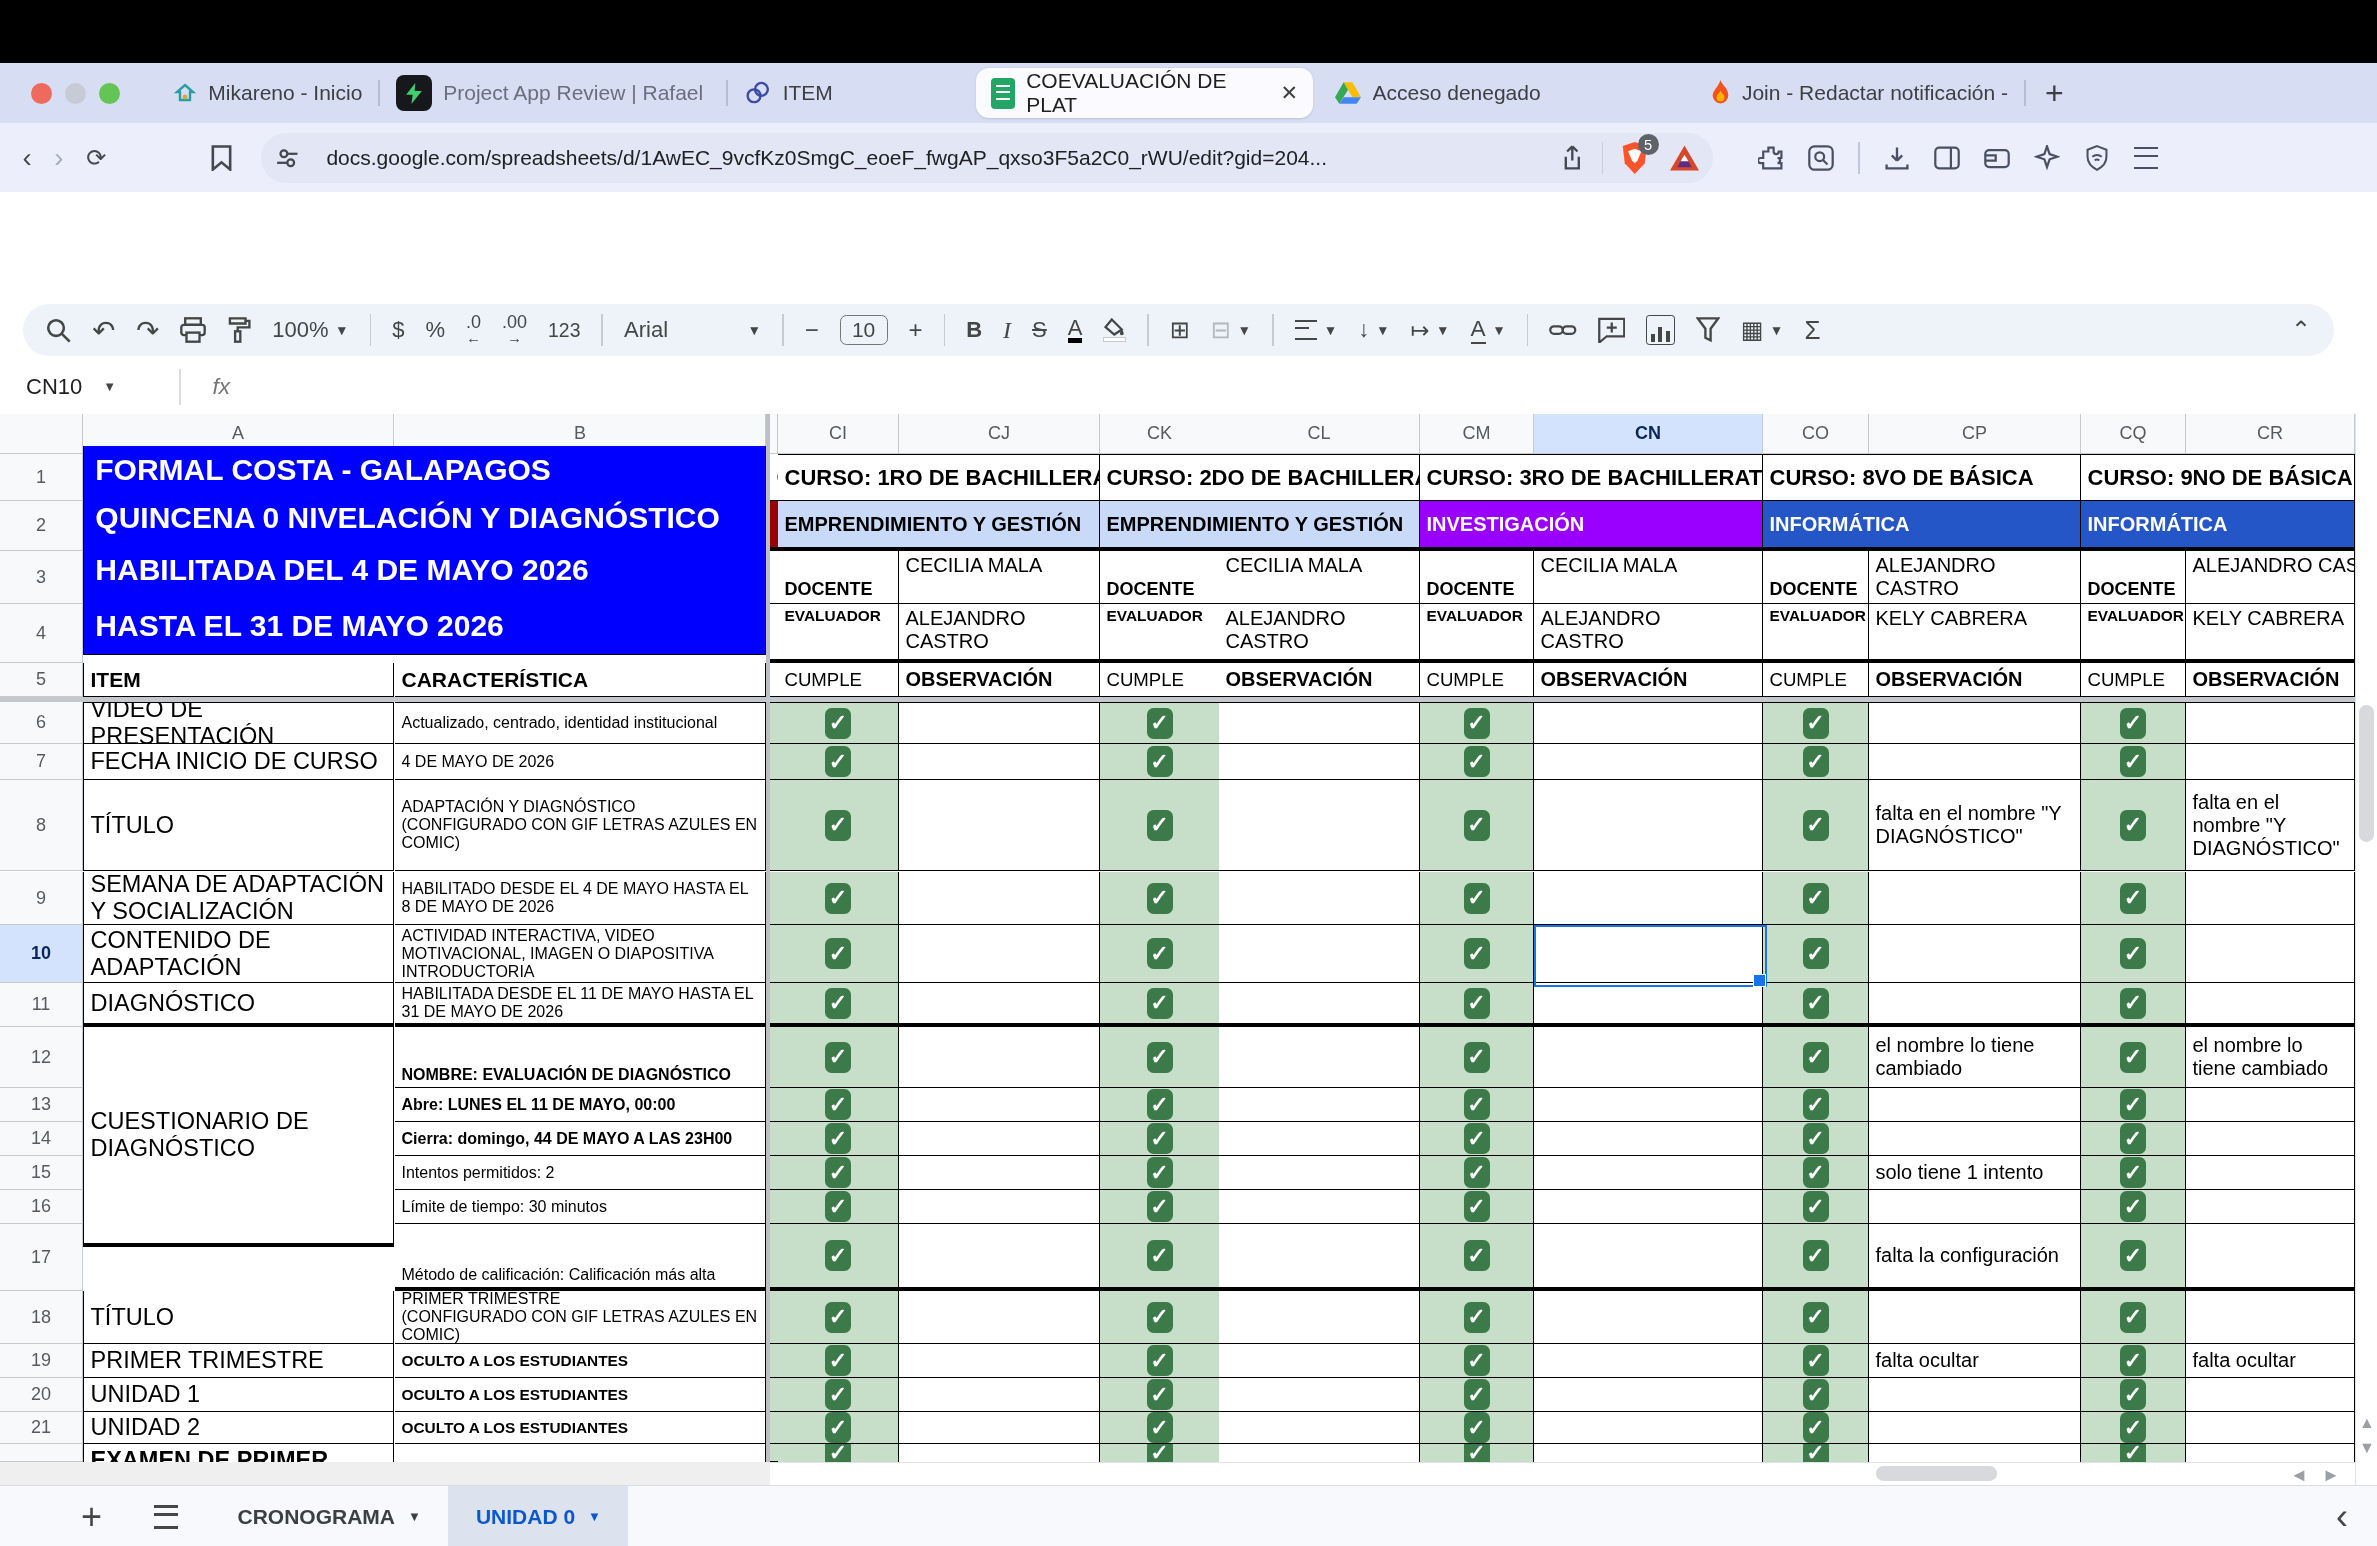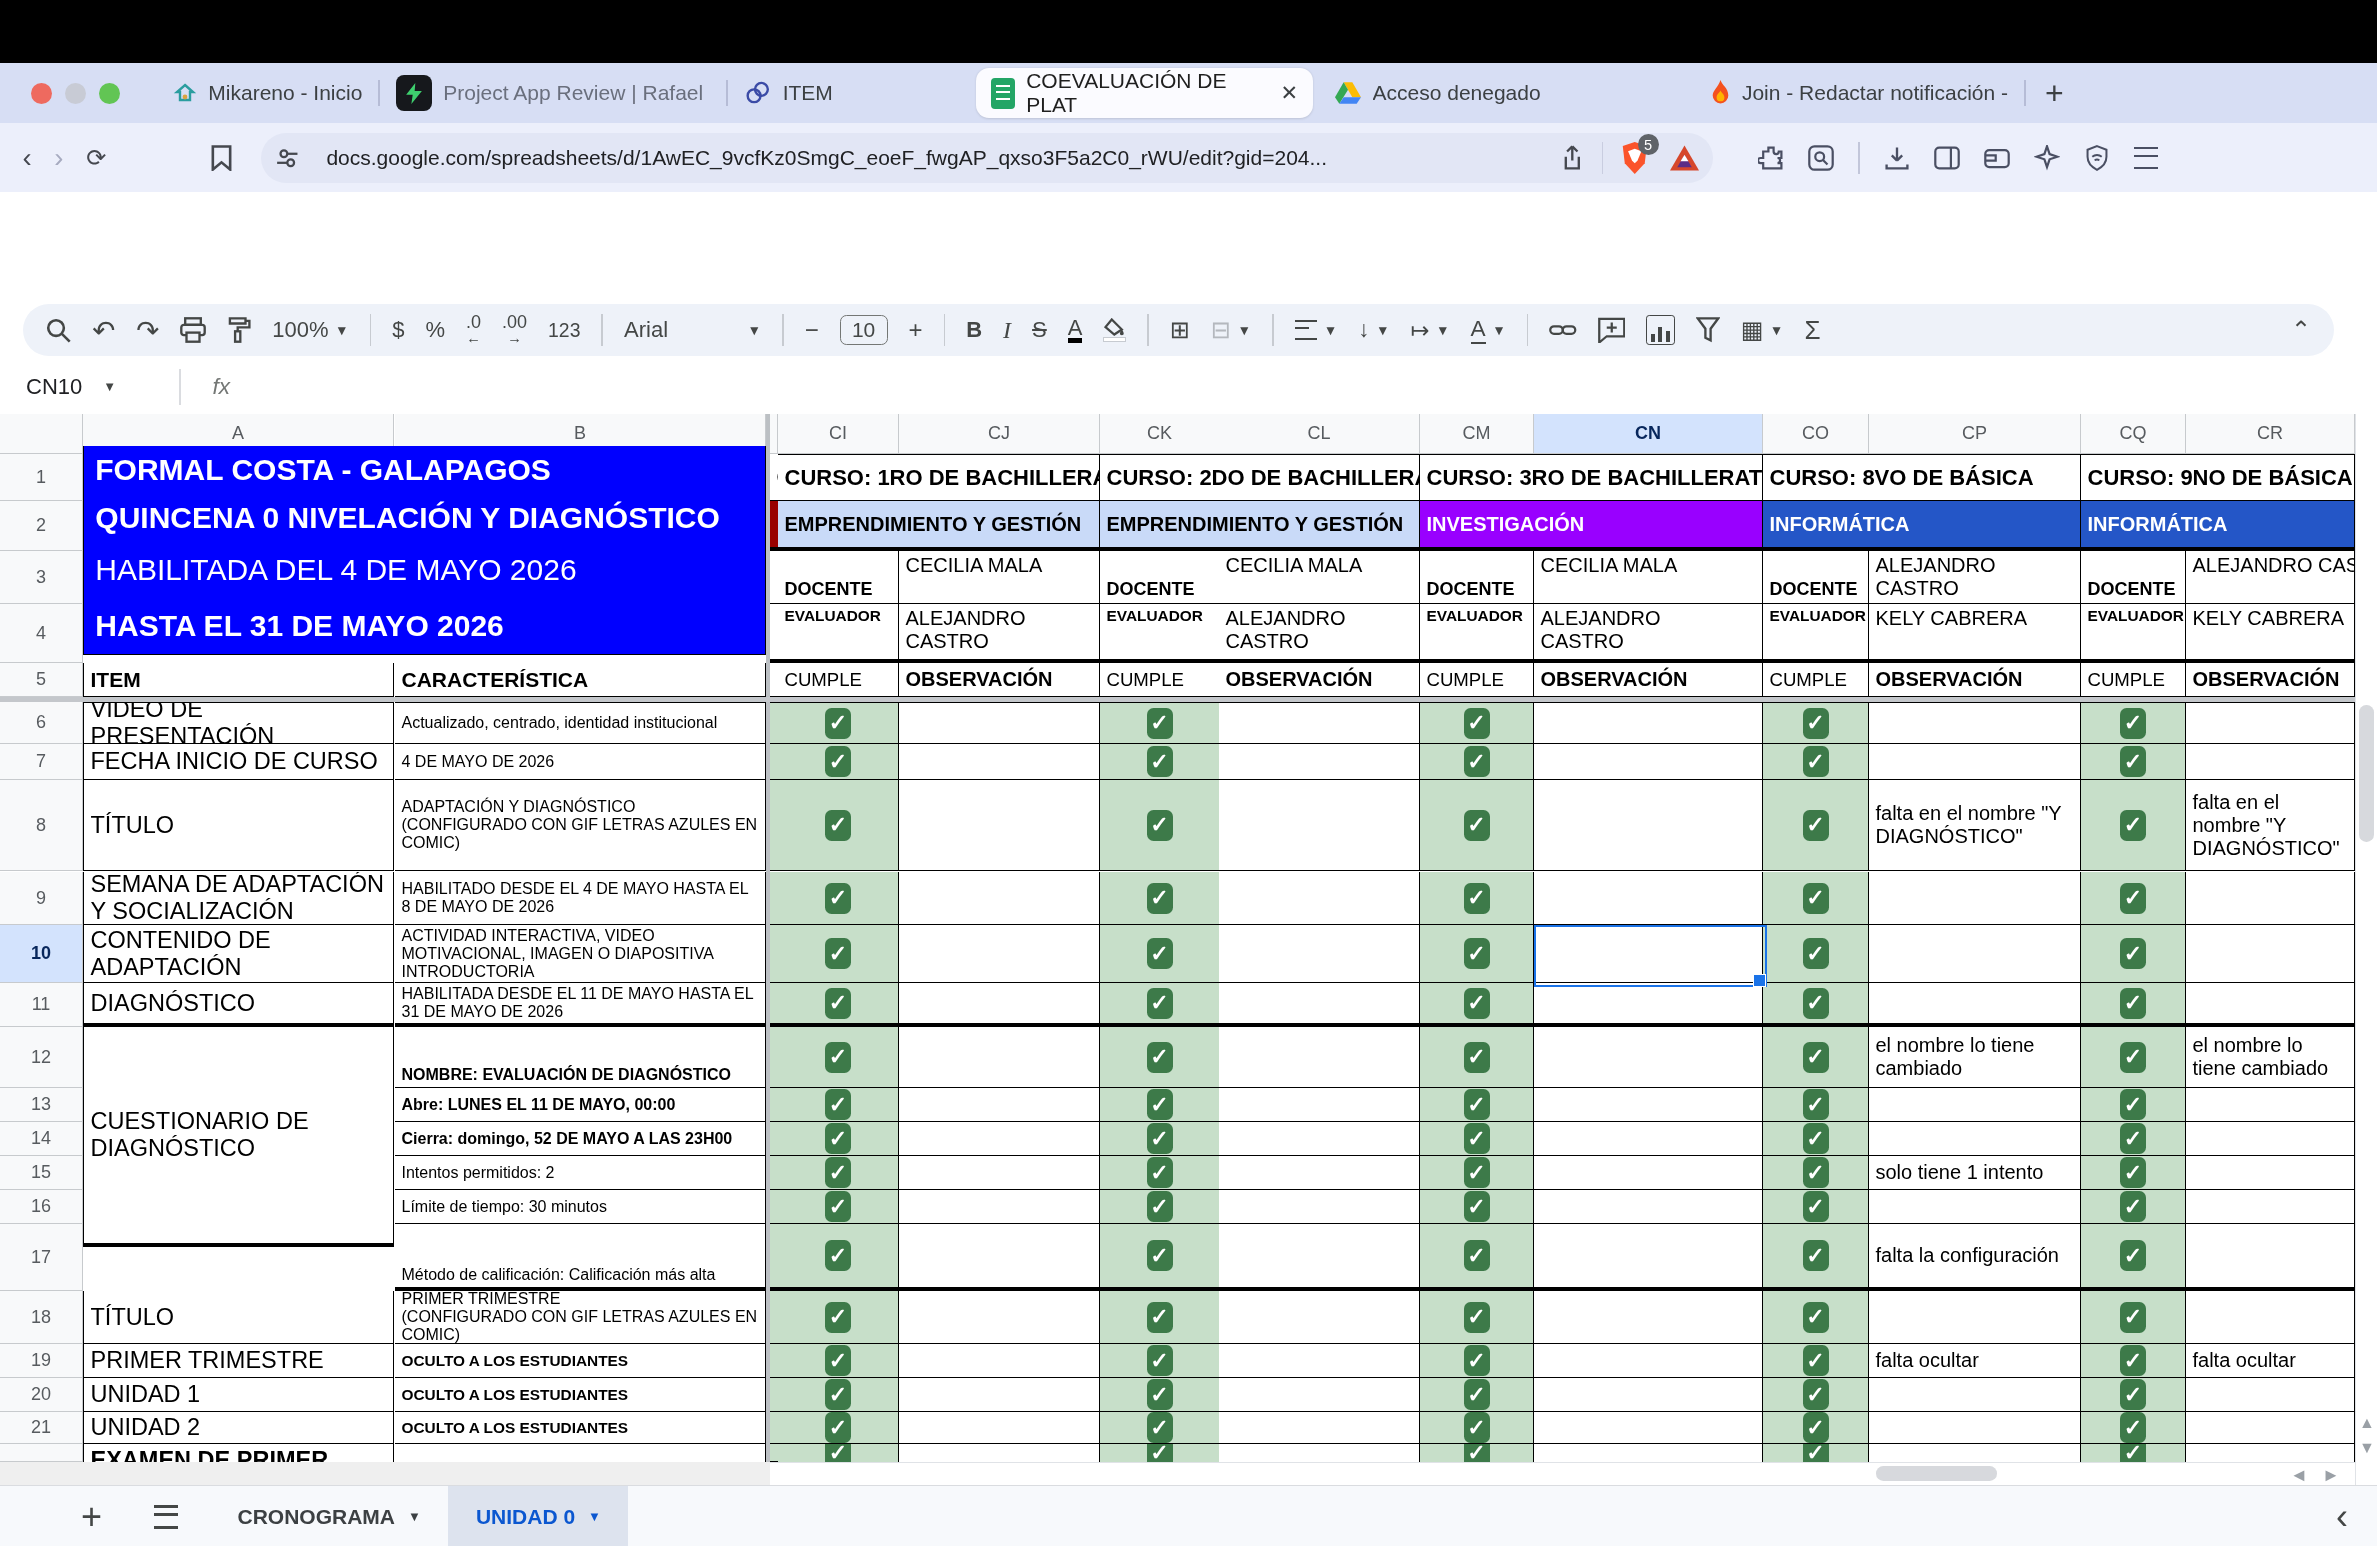--- a/index.html
+++ b/index.html
@@ -483,21 +483,21 @@
       <div class="hdrcell" style="left: 0px; top: 964px; width: 83px; height: 34px;">
         <span>20</span>
       </div>
       <div class="hdrcell" style="left: 0px; top: 998px; width: 83px; height: 32px;">
         <span>21</span>
       </div>
       <div class="hdrcell" style="left: 0px; top: 1030px; width: 83px; height: 18px;"></div>
       <div class="cell" style="left: 83px; top: 32px; width: 683px; height: 209px; background: rgb(0, 0, 255); border-bottom-width: 1.6px; border-left: 1.6px solid rgb(0, 0, 0); display: block; padding: 0px;">
         <div style="position: absolute; left: 11.3px; top: 0px; height: 47px; display: flex; align-items: center; color: rgb(255, 255, 255); font-weight: 700; font-size: 30px; white-space: nowrap;">FORMAL COSTA - GALAPAGOS</div>
         <div style="position: absolute; left: 11.3px; top: 47px; height: 50px; display: flex; align-items: center; color: rgb(255, 255, 255); font-weight: 700; font-size: 30px; white-space: nowrap;">QUINCENA 0 NIVELACIÓN Y DIAGNÓSTICO</div>
-        <div style="position: absolute; left: 11.3px; top: 97px; height: 53px; display: flex; align-items: center; color: rgb(255, 255, 255); font-weight: 400; font-size: 30px; white-space: nowrap;">HABILITADA DEL 4 DE MAYO 2026</div>
+        <div style="position: absolute; left: 11.3px; top: 97px; height: 53px; display: flex; align-items: center; color: rgb(255, 255, 255); font-weight: 700; font-size: 30px; white-space: nowrap;">HABILITADA DEL 4 DE MAYO 2026</div>
         <div style="position: absolute; left: 11.3px; top: 150px; height: 59px; display: flex; align-items: center; color: rgb(255, 255, 255); font-weight: 700; font-size: 30px; white-space: nowrap;">HASTA EL 31 DE MAYO 2026</div>
       </div>
       <div class="cell" style="left: 83px; top: 249px; width: 311px; height: 34px; font-size: 21px; font-weight: 700; border-left: 1.6px solid rgb(0, 0, 0);">
         <span>ITEM</span>
       </div>
       <div class="cell" style="left: 395px; top: 249px; width: 371px; height: 34px; font-size: 21px; font-weight: 700;">
         <span>CARACTERÍSTICA</span>
       </div>
       <div class="cell nw" style="left: 770px; top: 40px; width: 8px; height: 47px; font-size: 21px; font-weight: 700;">
         <span>O</span>
@@ -684,21 +684,21 @@
       <div class="cell" style="left: 395px; top: 569px; width: 371px; height: 44px; font-size: 16px; border-bottom-width: 4px;">
         <span>HABILITADA DESDE EL 11 DE MAYO HASTA EL 31 DE MAYO DE 2026</span>
       </div>
       <div class="cell vab" style="left: 395px; top: 613px; width: 371px; height: 61px; font-size: 16px; border-bottom-width: 1.6px; font-weight: 700;">
         <span>NOMBRE: EVALUACIÓN DE DIAGNÓSTICO</span>
       </div>
       <div class="cell" style="left: 395px; top: 674px; width: 371px; height: 34px; font-size: 16px; border-bottom-width: 1.6px; font-weight: 700;">
         <span>Abre: LUNES EL 11 DE MAYO, 00:00</span>
       </div>
       <div class="cell" style="left: 395px; top: 708px; width: 371px; height: 34px; font-size: 16px; border-bottom-width: 1.6px; font-weight: 700;">
-        <span>Cierra: domingo,  52 DE MAYO A LAS 23H00</span>
+        <span>Cierra: domingo,  44 DE MAYO A LAS 23H00</span>
       </div>
       <div class="cell" style="left: 395px; top: 742px; width: 371px; height: 34px; font-size: 16px; border-bottom-width: 1.6px;">
         <span>Intentos permitidos: 2</span>
       </div>
       <div class="cell" style="left: 395px; top: 776px; width: 371px; height: 34px; font-size: 16px; border-bottom-width: 1.6px;">
         <span>Límite de tiempo: 30 minutos</span>
       </div>
       <div class="cell vab" style="left: 395px; top: 810px; width: 371px; height: 67px; font-size: 16px; border-bottom-width: 4px;">
         <span>Método de calificación: Calificación más alta</span>
       </div>

